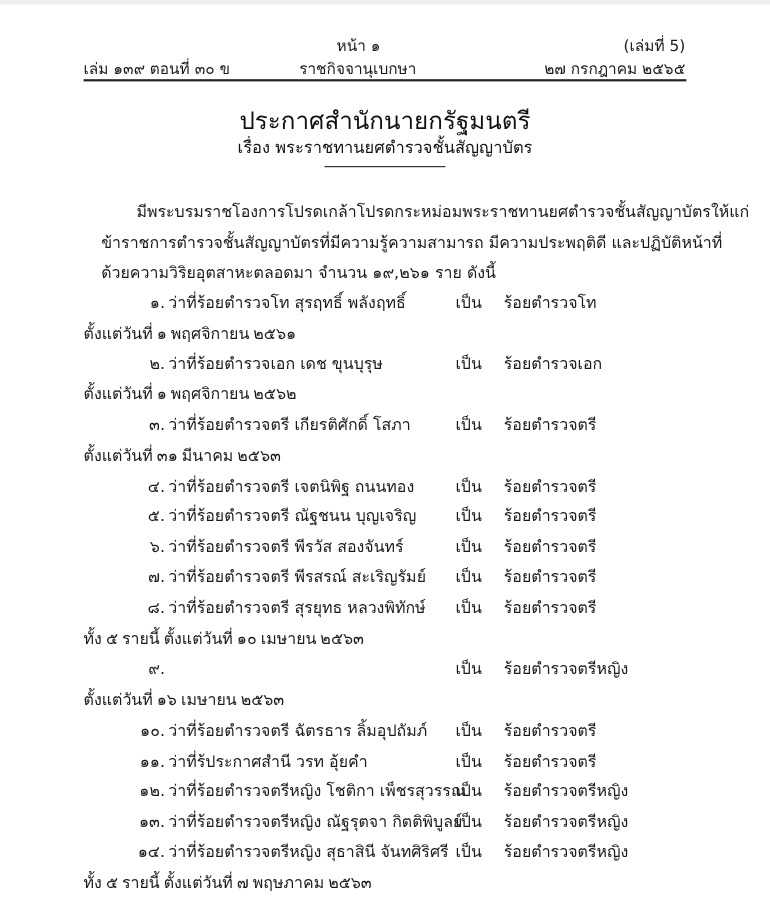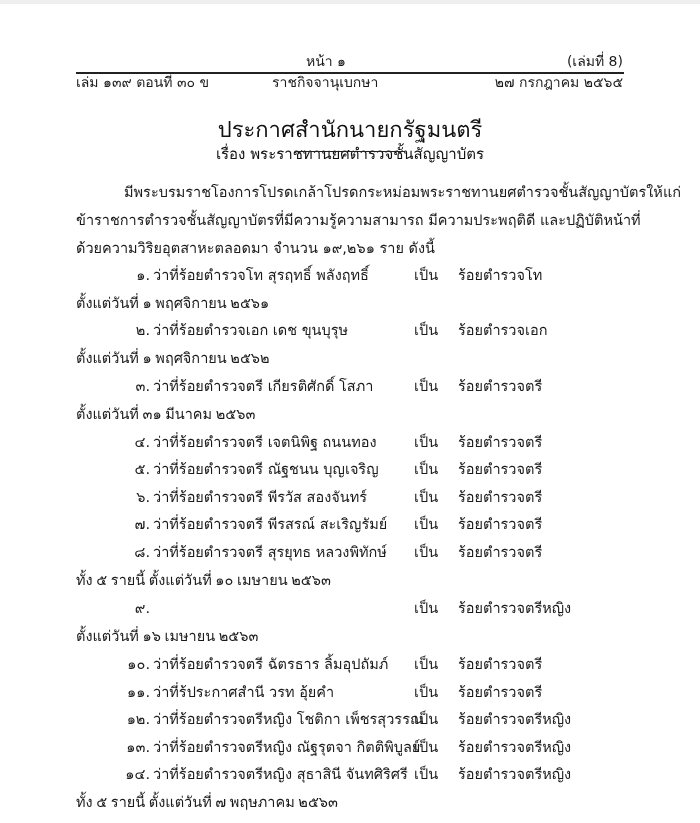--- a/index.html
+++ b/index.html
@@ -7,47 +7,47 @@
     width: 700px; height: 823px; overflow: hidden;
     background: #ffffff;
     font-family: "DejaVu Sans", "Liberation Sans", sans-serif;
     color: #1a1a1a;
     position: relative;
   }
   .topband {
     position: absolute; left: 0; top: 0; width: 700px; height: 4px;
     background: #eeeeee;
   }
-  .abs { position: absolute; white-space: nowrap; margin-top: 20px; }
+  .abs { position: absolute; white-space: nowrap; }
   .hdr { font-size: 14px; }
   .rule-thick {
     position: absolute; left: 76px; width: 548px; top: 72px; height: 2px;
     background: #222;
   }
   .title { font-size: 22px; color: #111; }
   .subject { font-size: 15px; color: #111; }
   .rule-short {
     position: absolute; left: 295px; width: 110px; top: 151px; height: 1px;
     background: #222;
   }
-  .para-line { position: absolute; left: 76px; font-size: 14.5px; white-space: nowrap; }
+  .para-line { position: absolute; left: 92px; font-size: 14.5px; white-space: nowrap; }
   .item { position: absolute; left: 0; width: 700px; height: 24px; font-size: 14.5px; }
   .item .num { position: absolute; right: calc(700px - 150px); }
   .item .name { position: absolute; left: 153px; white-space: nowrap; }
   .item .pen { position: absolute; left: 414px; white-space: nowrap; }
   .item .rank { position: absolute; left: 458px; white-space: nowrap; }
   .since { position: absolute; left: 76px; font-size: 14.5px; white-space: nowrap; font-family: Liberation Serif, serif; }
 </style>
 </head>
 <body>
 
 <div class="topband"></div>
 
 <div class="abs hdr" style="left:306px; top:30px;">หน้า   ๑</div>
-<div class="abs hdr" style="right:77px; top:30px;">(เล่มที่ 8)</div>
+<div class="abs hdr" style="right:77px; top:30px;">(เล่มที่ 5)</div>
 <div class="abs hdr" style="left:76px; top:51px;">เล่ม   ๑๓๙   ตอนที่   ๓๐   ข</div>
 <div class="abs hdr" style="left:272px; top:51px;">ราชกิจจานุเบกษา</div>
 <div class="abs hdr" style="right:77px; top:51px;">๒๗   กรกฎาคม   ๒๕๖๕</div>
 <div class="rule-thick"></div>
 
 <div class="abs title" style="left:0; width:700px; text-align:center; top:92px;">ประกาศสำนักนายกรัฐมนตรี</div>
 <div class="abs subject" style="left:0; width:700px; text-align:center; top:122px;">เรื่อง    พระราชทานยศตำรวจชั้นสัญญาบัตร</div>
 <div class="rule-short"></div>
 
 <div class="para-line" style="left:124px; top:180px;">มีพระบรมราชโองการโปรดเกล้าโปรดกระหม่อมพระราชทานยศตำรวจชั้นสัญญาบัตรให้แก่</div>

